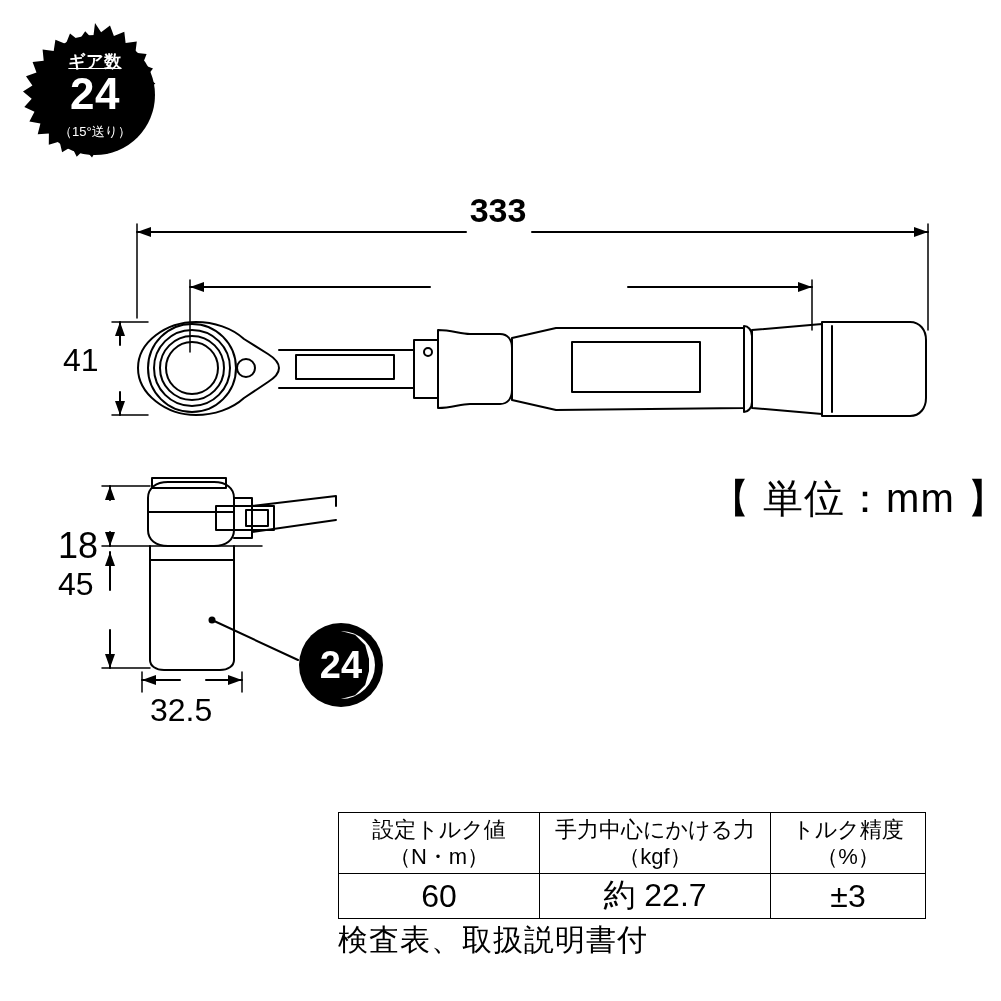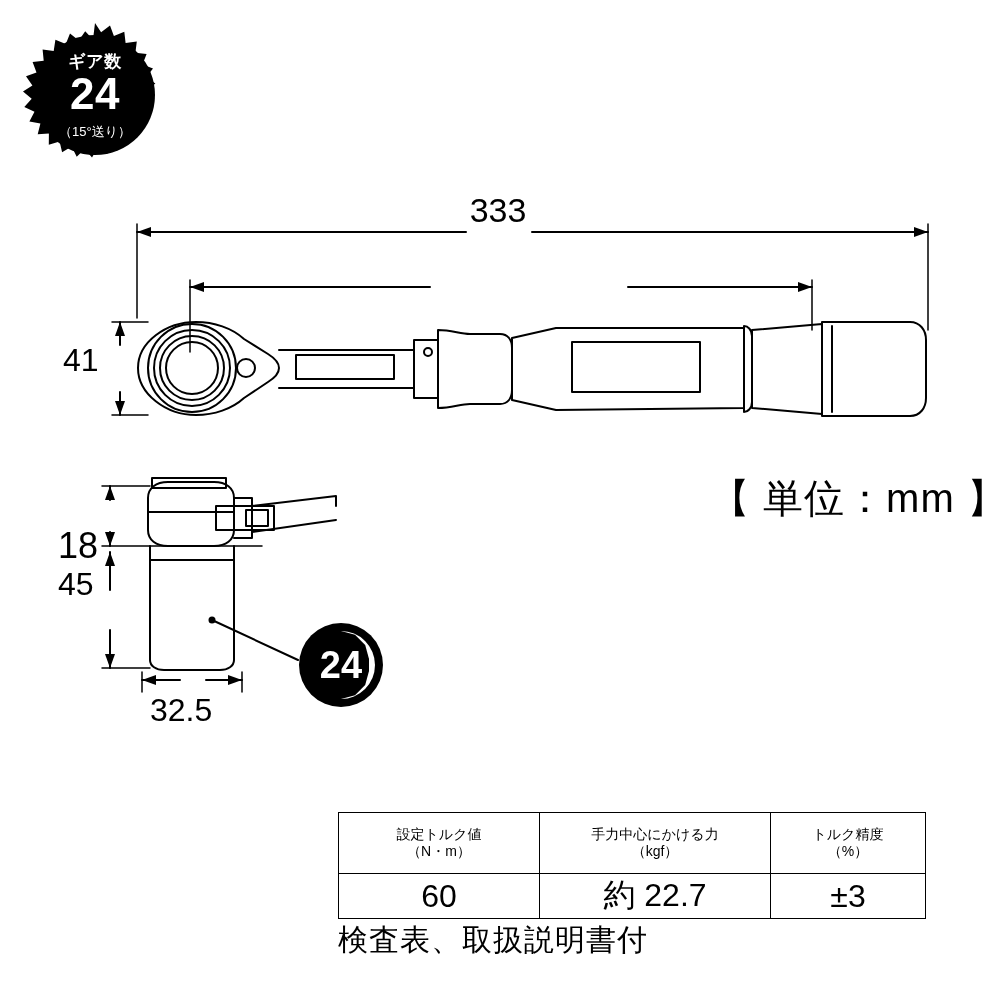--- a/index.html
+++ b/index.html
@@ -38,20 +38,21 @@
     justify-content: center;
     color: #ffffff;
     line-height: 1;
     pointer-events: none;
   }
   .badge-top {
     font-size: 17px;
     font-weight: bold;
     letter-spacing: 0.5px;
     margin-bottom: 2px;
+    text-decoration: underline;
   }
   .badge-num {
     font-size: 44px;
     font-weight: bold;
     letter-spacing: 0.5px;
   }
   .badge-sub {
     font-size: 13px;
     margin-top: 9px;
   }
@@ -64,21 +65,21 @@
     height: 1001px;
   }
 
   
   .lbl {
     position: absolute;
     color: #000;
     white-space: nowrap;
     line-height: 1;
   }
-  .dim-333 { left: 498px; top: 193px; font-size: 34px; transform: translateX(-50%); }
+  .dim-333 { left: 498px; top: 193px; font-size: 34px; transform: translateX(-50%); font-weight: bold; }
   .dim-270 { left: 497px; top: 248px; font-size: 30px; transform: translateX(-50%); }
   .dim-41  { left: 63px;  top: 344px; font-size: 32px; }
   .dim-18  { left: 58px;  top: 528px; font-size: 36px; }
   .dim-45  { left: 58px;  top: 568px; font-size: 32px; }
   .dim-325 { left: 150px; top: 694px; font-size: 32px; }
   .unit    { left: 710px; top: 478px; font-size: 40px; letter-spacing: 1px; }
 
   
   .stamp {
     position: absolute;
@@ -111,21 +112,21 @@
   }
   .spec-table th, .spec-table td {
     border: 1px solid #000000;
     text-align: center;
     font-weight: normal;
     color: #000;
     padding: 0;
   }
   .spec-table th {
     height: 60px;
-    font-size: 14px;
+    font-size: 22px;
     line-height: 1.25;
   }
   .spec-table td {
     height: 42px;
     font-size: 32px;
   }
   .th-l1 { display: block; }
   .th-l2 { display: block; }
 
   .note {

